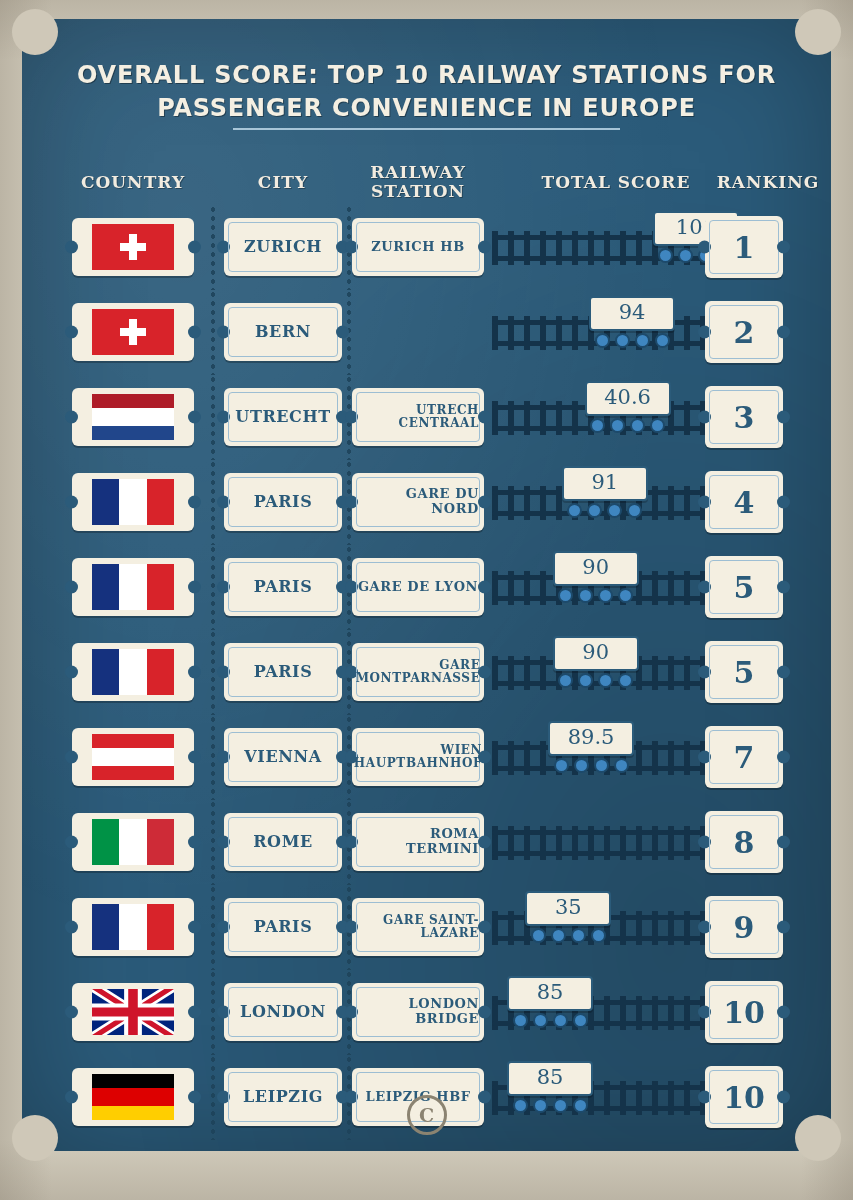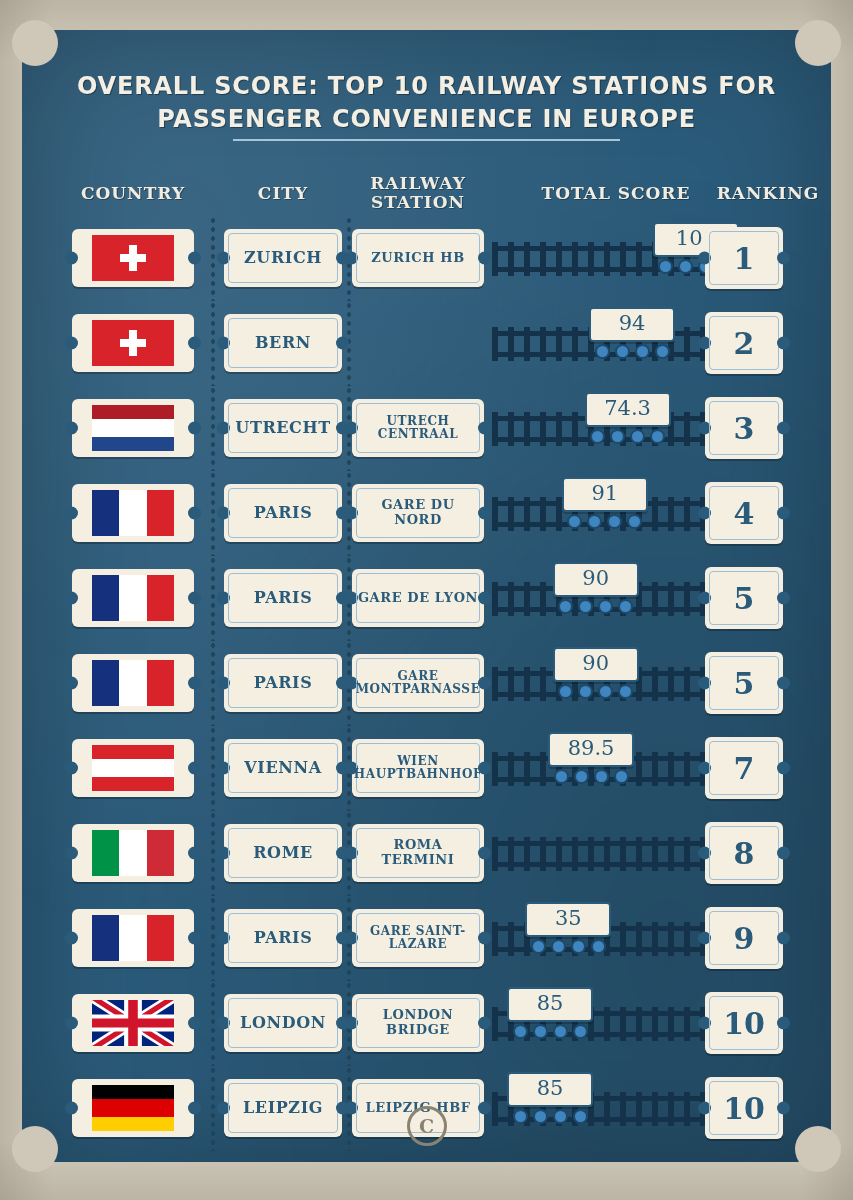--- a/index.html
+++ b/index.html
@@ -20,21 +20,21 @@
   }
   .paper:after{
     content:"";position:absolute;inset:0;
     background:
       linear-gradient(90deg, rgba(120,110,95,.25), rgba(0,0,0,0) 6%, rgba(0,0,0,0) 94%, rgba(120,110,95,.25)),
       linear-gradient(180deg, rgba(120,110,95,.25), rgba(0,0,0,0) 5%, rgba(0,0,0,0) 95%, rgba(120,110,95,.25));
   }
 
   
   .board{
-    position:absolute;left:22px;top:30px;width:809px;height:1132px;
+    position:absolute;left:22px;top:19px;width:809px;height:1132px;
     background:#2b5b7a;
     border-radius:28px;
     box-shadow:inset 0 0 120px rgba(0,0,0,.28);
   }
   .board:before{
     content:"";position:absolute;inset:0;border-radius:40px;
     background:
       radial-gradient(ellipse at 20% 18%, rgba(255,255,255,.07), transparent 55%),
       radial-gradient(ellipse at 80% 82%, rgba(0,0,0,.18), transparent 60%);
     pointer-events:none;
@@ -107,21 +107,21 @@
   }
 
   .citycell{left:202px;width:118px;height:58px;top:13px;}
   .stationcell{left:330px;width:132px;height:58px;top:13px;}
 
   .celltext{
     font-family:"DejaVu Serif", serif;font-weight:bold;color:#2b5b7a;
     text-transform:uppercase;letter-spacing:.6px;line-height:1.12;
   }
   .citytext{font-size:16px;}
-  .stationtext{font-size:13px;}
+  .stationtext{font-size:13px;text-align:right;}
   .stationtext.small{font-size:12px;}
 
   .rankcell{right:48px;width:78px;height:62px;top:11px;}
   .ranktext{font-family:"DejaVu Serif", serif;color:#2b5b7a;font-size:30px;font-weight:bold;}
 
   
   .track{position:absolute;left:470px;top:26px;width:248px;height:34px;}
   .rail{position:absolute;left:0;right:0;height:5px;background:#14334a;border-radius:2px;}
   .rail.top{top:4px}
   .rail.bot{bottom:4px}
@@ -274,21 +274,21 @@
             <div class="inner">
               <div class="celltext stationtext small">Utrech Centraal</div>
             </div>
           </div>
           <div class="track">
             <div class="sleepers"></div>
             <div class="rail top"></div>
             <div class="rail bot"></div>
           </div>
           <div class="wagon" style="left: 562.556px;">
-            <div class="wbody">74.3</div>
+            <div class="wbody">40.6</div>
             <div class="wheels">
               <div class="wheel"></div>
               <div class="wheel"></div>
               <div class="wheel"></div>
               <div class="wheel"></div>
             </div>
           </div>
           <div class="ticket rankcell">
             <div class="inner">
               <div class="ranktext">3</div>

